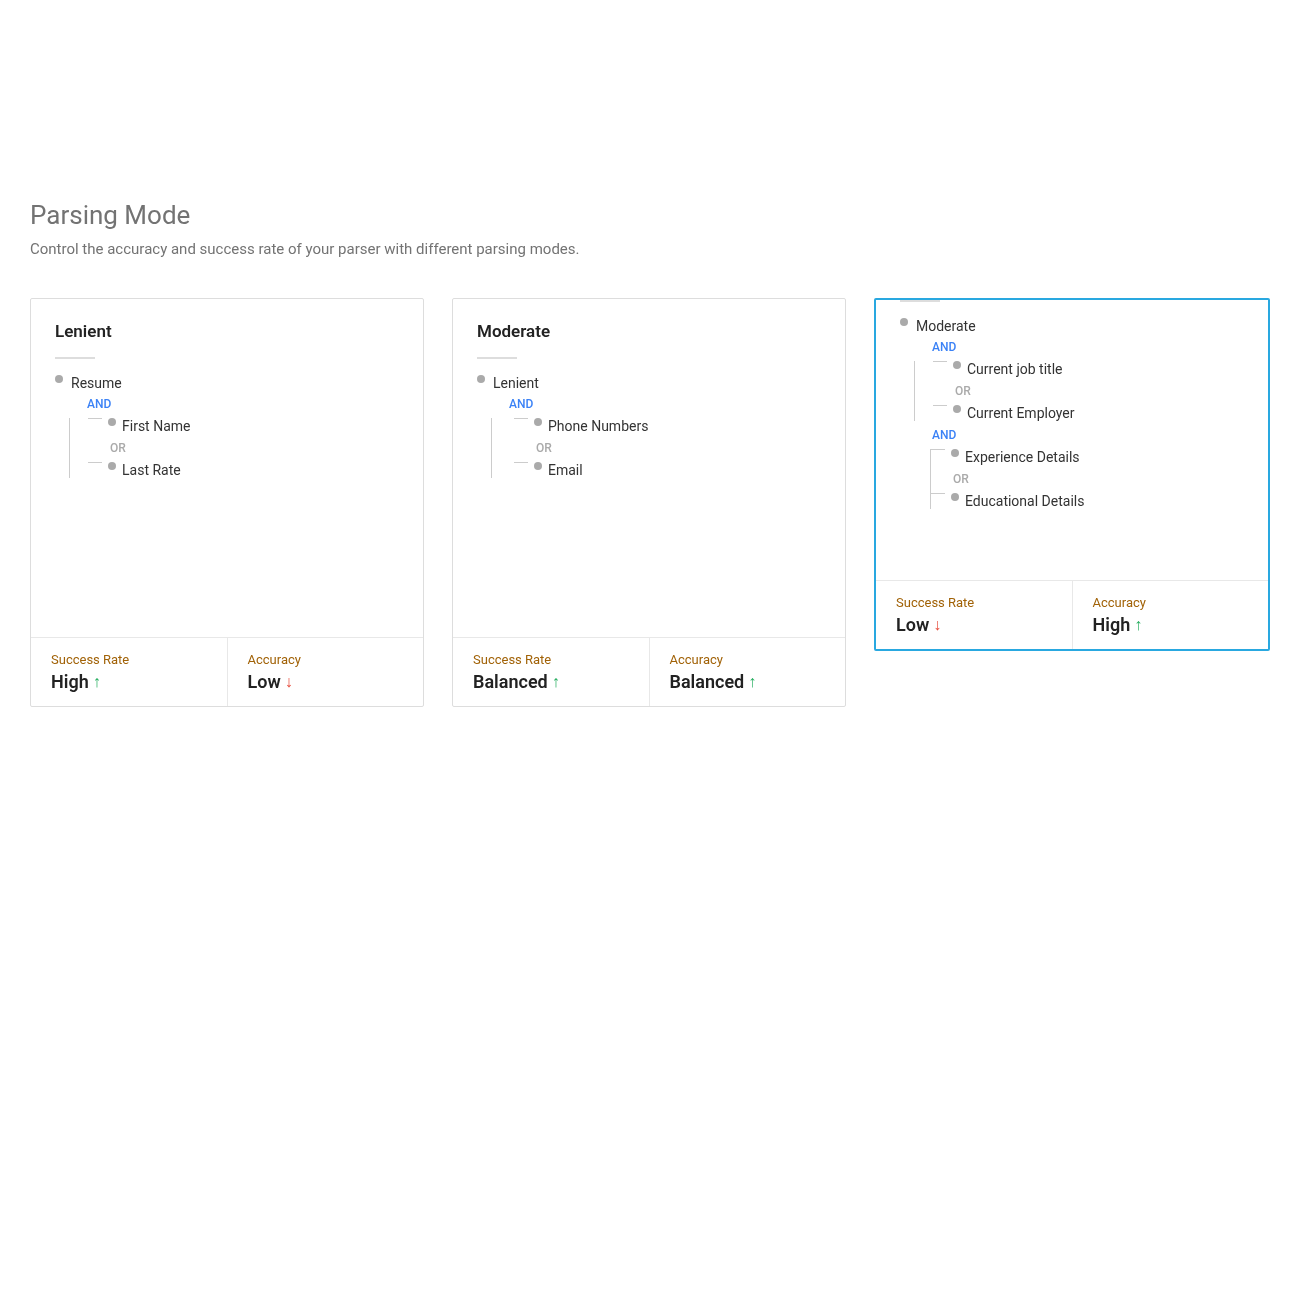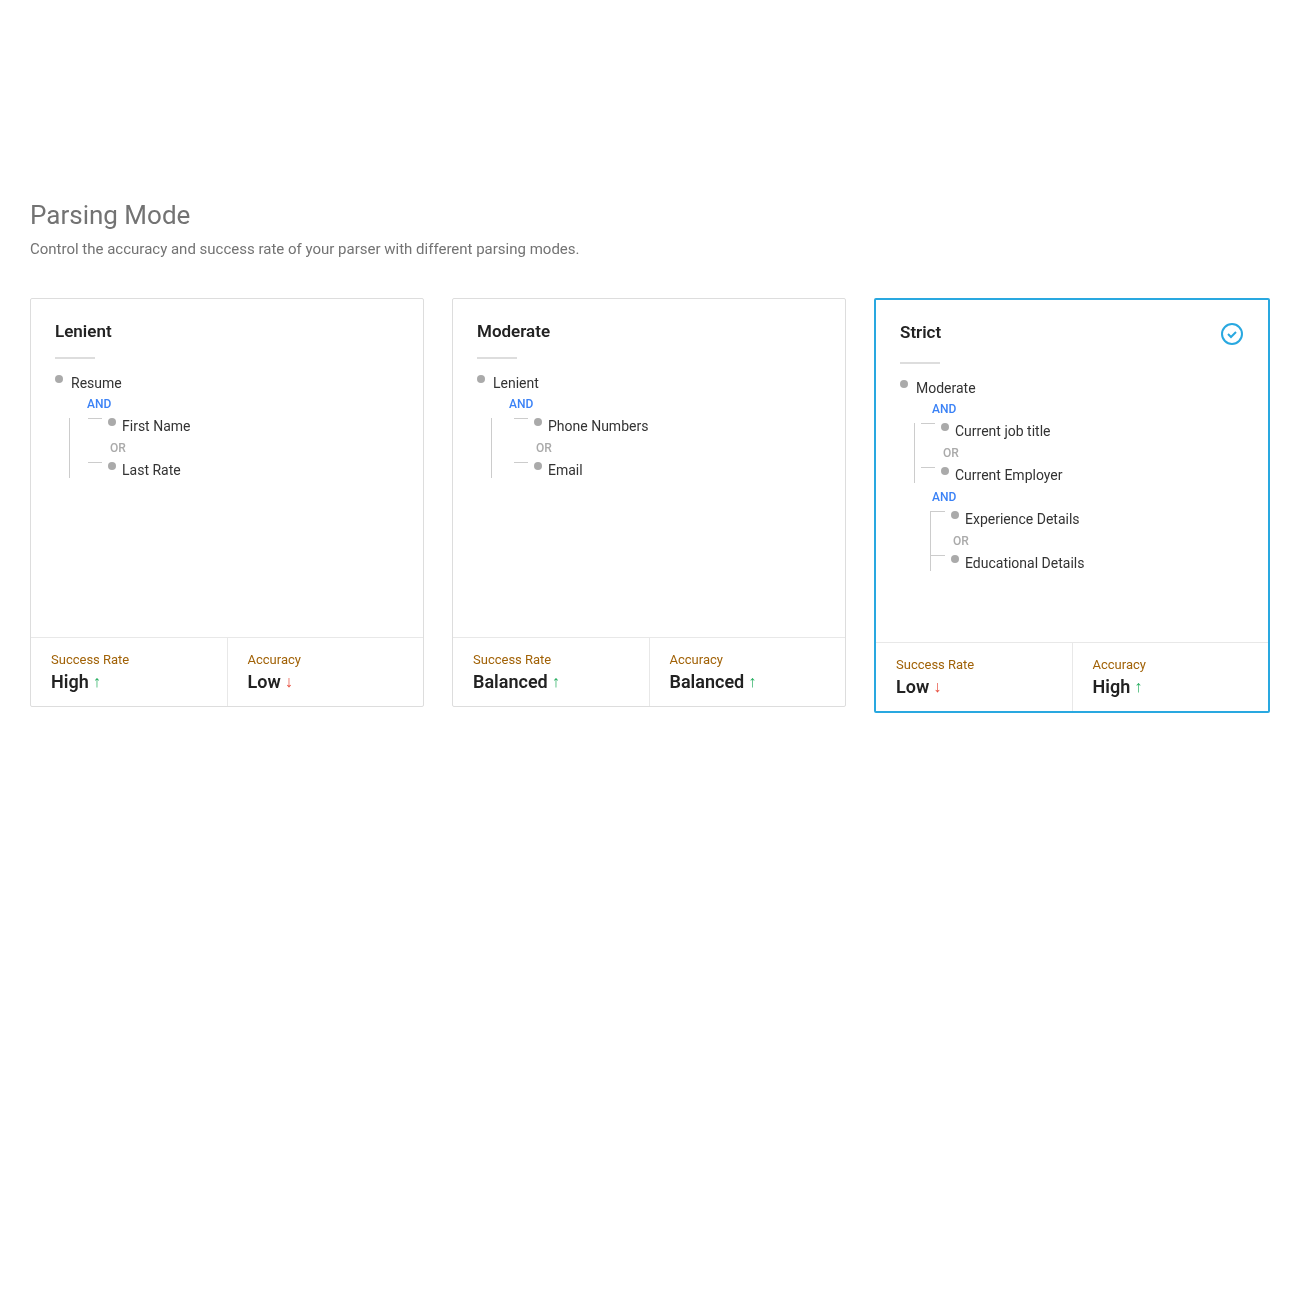--- a/index.html
+++ b/index.html
@@ -226,36 +226,29 @@
           <div class="footer-label">Accuracy</div>
           <div class="footer-value">
             <span>Balanced</span>
             <span class="arrow-up">↑</span>
           </div>
         </div>
       </div>
     </div>
 
     <div class="card selected">
-      <div class="card-header">
-        <span class="card-title">Strict</span>
-        <svg class="check-icon" viewBox="0 0 24 24" fill="none" stroke="#29a8e0" stroke-width="2">
-          <circle cx="12" cy="12" r="10"></circle>
-          <path d="M8 12l3 3 5-5"></path>
-        </svg>
-      </div>
       <div class="card-body">
         <div class="divider"></div>
         <div class="tree">
           <div class="tree-item">
             <span class="dot"></span>
             <span>Moderate</span>
           </div>
           <div class="tree-logic">AND</div>
-          <div style="position:relative; padding-left:6px; border-left:1.5px solid #ccc; margin-left:14px; margin-bottom:6px;">
+          <div style="position:relative; padding-left:18px; border-left:1.5px solid #ccc; margin-left:14px; margin-bottom:6px;">
             <div class="tree-row">
               <span class="dot"></span>
               <span>Current job title</span>
             </div>
             <div style="font-size:12px;color:#aaa;margin:2px 0 2px 22px;font-weight:500;">OR</div>
             <div class="tree-row">
               <span class="dot"></span>
               <span>Current Employer</span>
             </div>
           </div>

